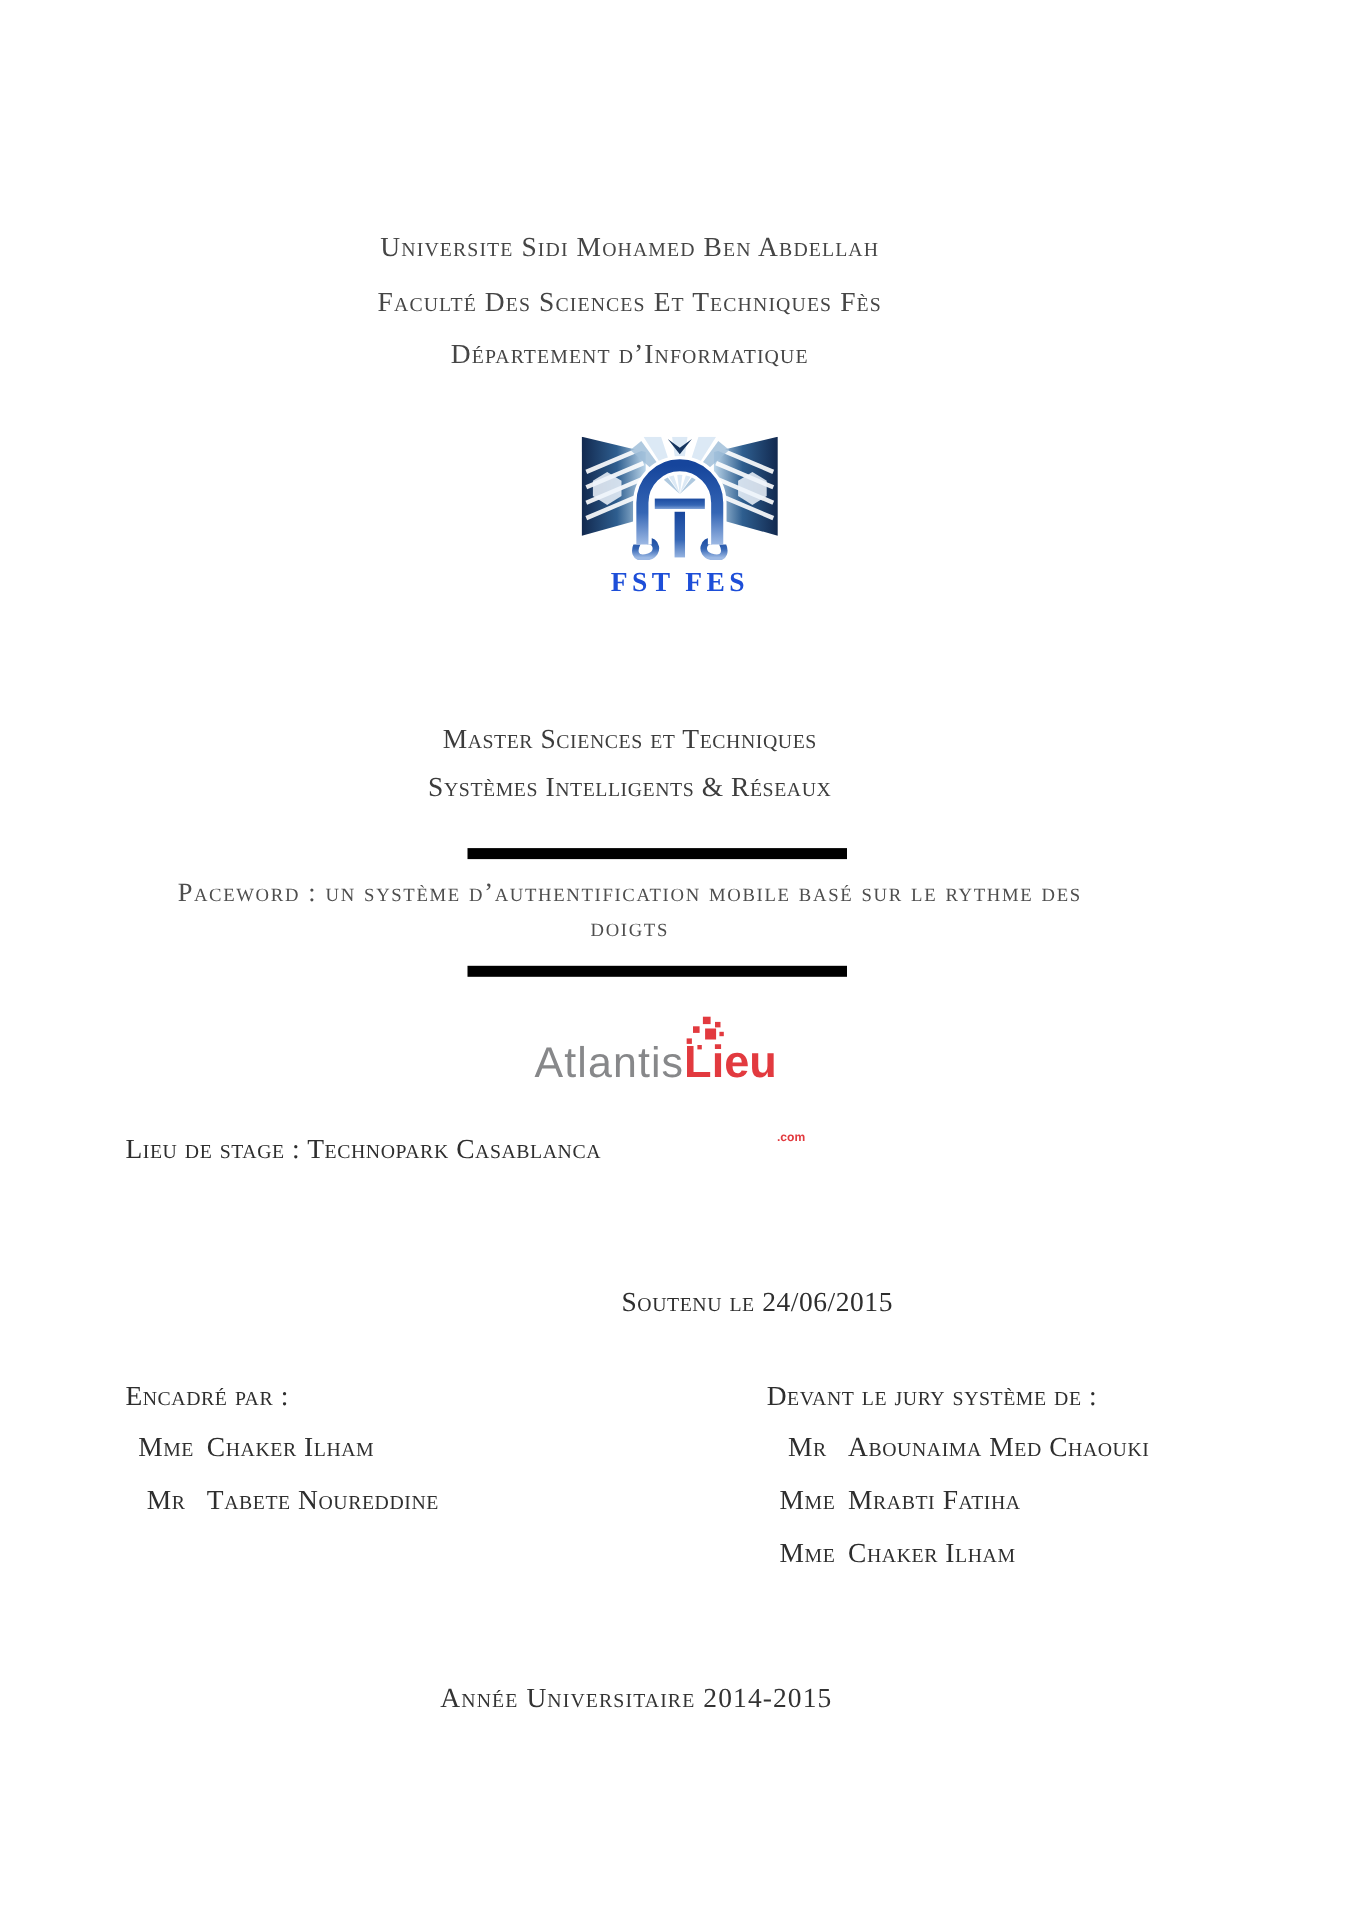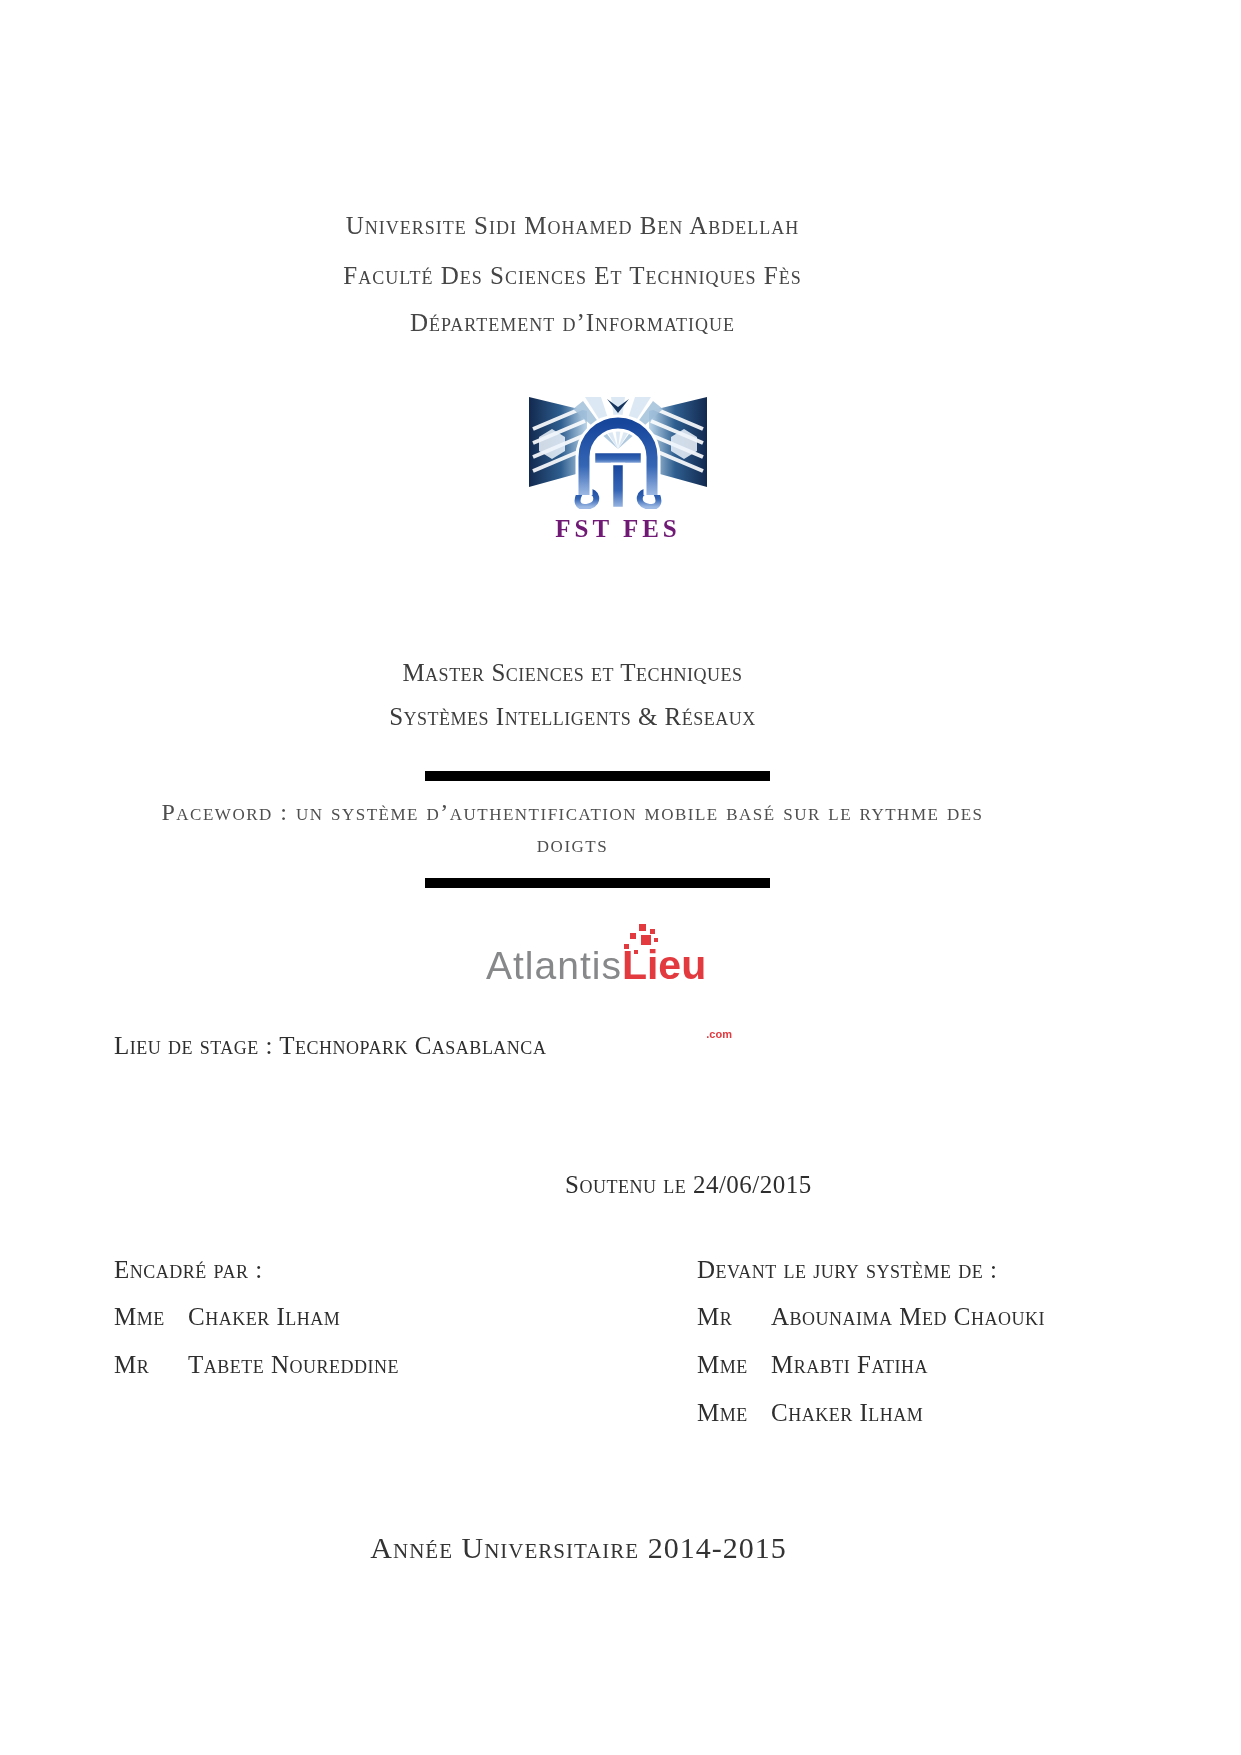--- a/index.html
+++ b/index.html
@@ -7,29 +7,29 @@
     position:relative;width:1145px;height:1755px;background:#ffffff;
     font-family:"Liberation Serif",serif;color:#333;overflow:hidden;
   }
   .sc{font-variant:small-caps;}
   .center{position:absolute;left:0;right:0;text-align:center;}
   .hdr{font-size:25px;letter-spacing:1px;color:#454545;}
   .main-title{font-size:33px;letter-spacing:1px;color:#262626;}
   .sub-title{font-size:25px;letter-spacing:0.5px;color:#3c3c3c;}
   .bar{position:absolute;left:425px;width:345px;height:10px;background:#000;}
   .pace{font-size:24px;letter-spacing:1.5px;color:#4e4e4e;}
-  .body-text{font-size:25px;letter-spacing:0.5px;color:#2e2e2e;}
+  .body-text{font-size:25px;letter-spacing:0.5px;color:#2e2e2e;text-align:center;}
   .left-abs{position:absolute;white-space:nowrap;}
   .member-row .mtitle{display:inline-block;width:74px;}
-  .footer-text{font-size:30px;letter-spacing:1px;color:#333;padding-left:12px;}
+  .footer-text{font-size:25px;letter-spacing:1px;color:#333;padding-left:12px;}
 
   
   .fst-logo{position:absolute;left:527px;top:397px;width:182px;text-align:center;}
   .fst-caption{
-    margin-top:2px;font-size:25px;font-weight:bold;color:#701a75;
+    margin-top:2px;font-size:25px;font-weight:bold;color:#1d4ed8;
     letter-spacing:4px;font-family:"Liberation Serif",serif;
   }
   
   .atl-logo{position:absolute;left:486px;top:928px;width:250px;height:70px;}
   .atl-text{position:absolute;left:0;top:14px;white-space:nowrap;font-family:"Liberation Sans",sans-serif;}
   .atl-gray{font-size:39px;font-weight:400;color:#87888a;letter-spacing:1px;}
   .atl-red{font-size:41px;font-weight:700;color:#e23a3f;letter-spacing:0px;}
   .atl-com{position:absolute;right:4px;top:56px;font-size:11px;font-weight:700;color:#e23a3f;font-family:"Liberation Sans",sans-serif;margin-top:44px;}
   .atl-pixels{position:absolute;left:138px;top:-4px;}
 </style>

